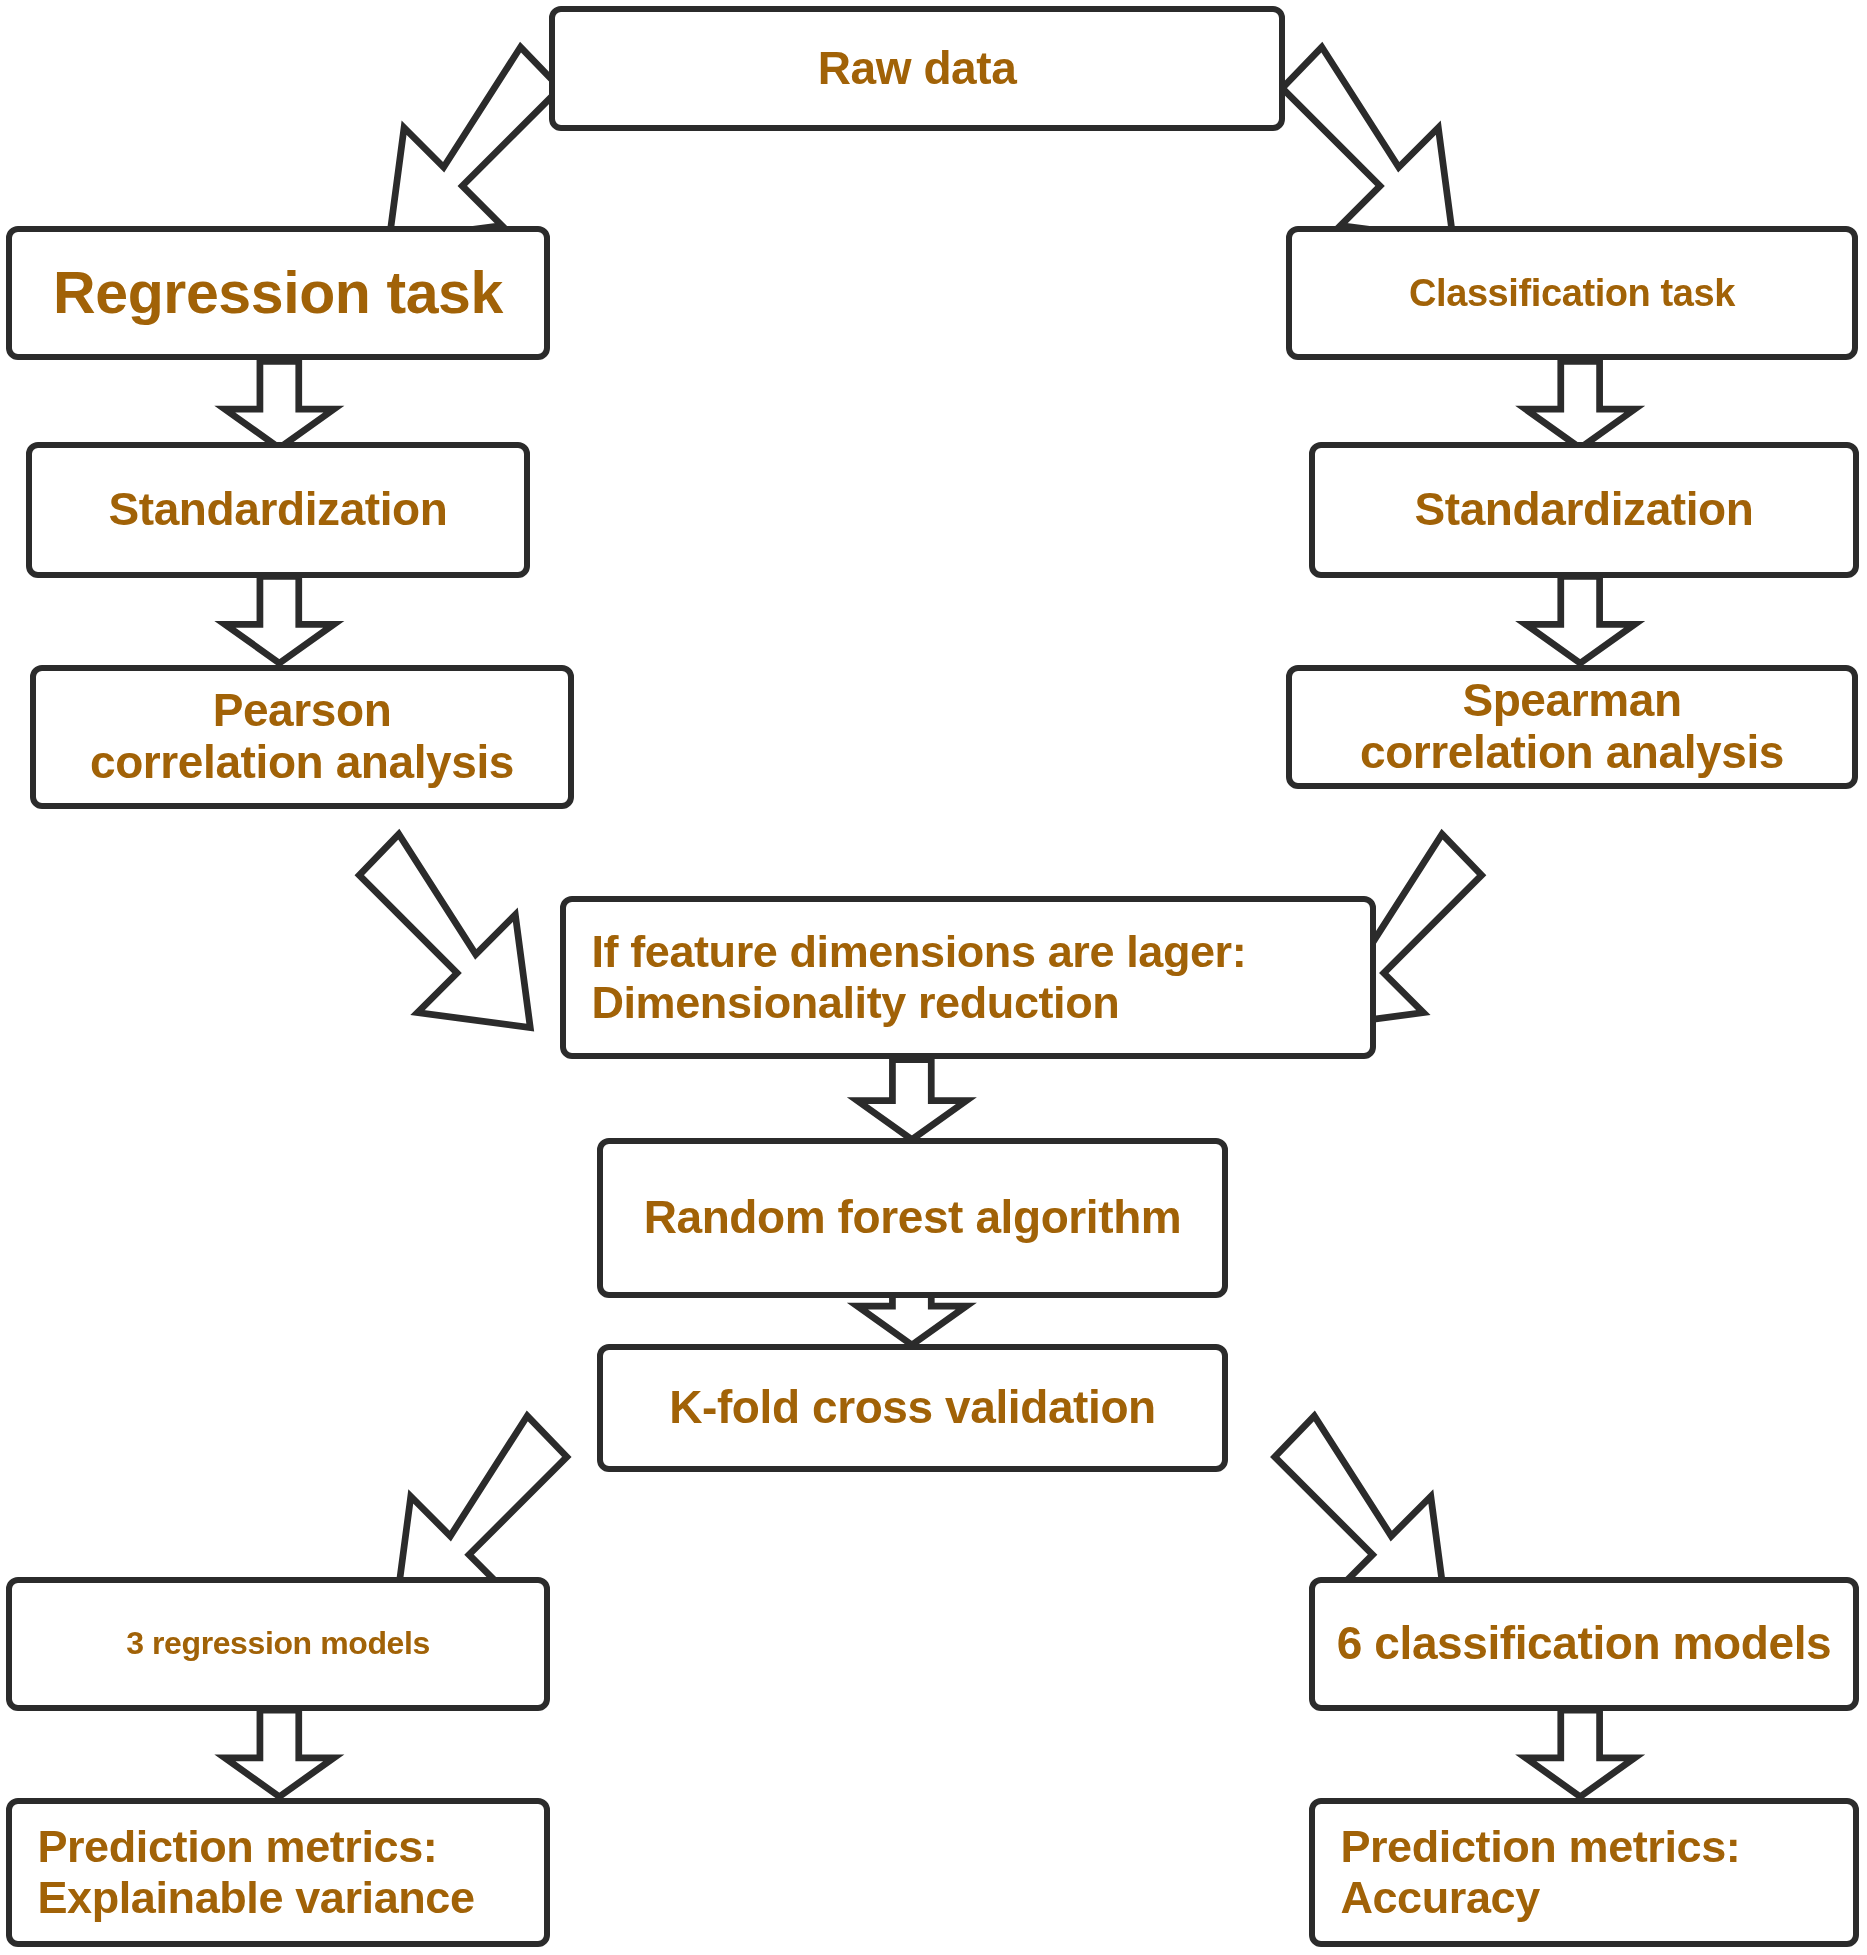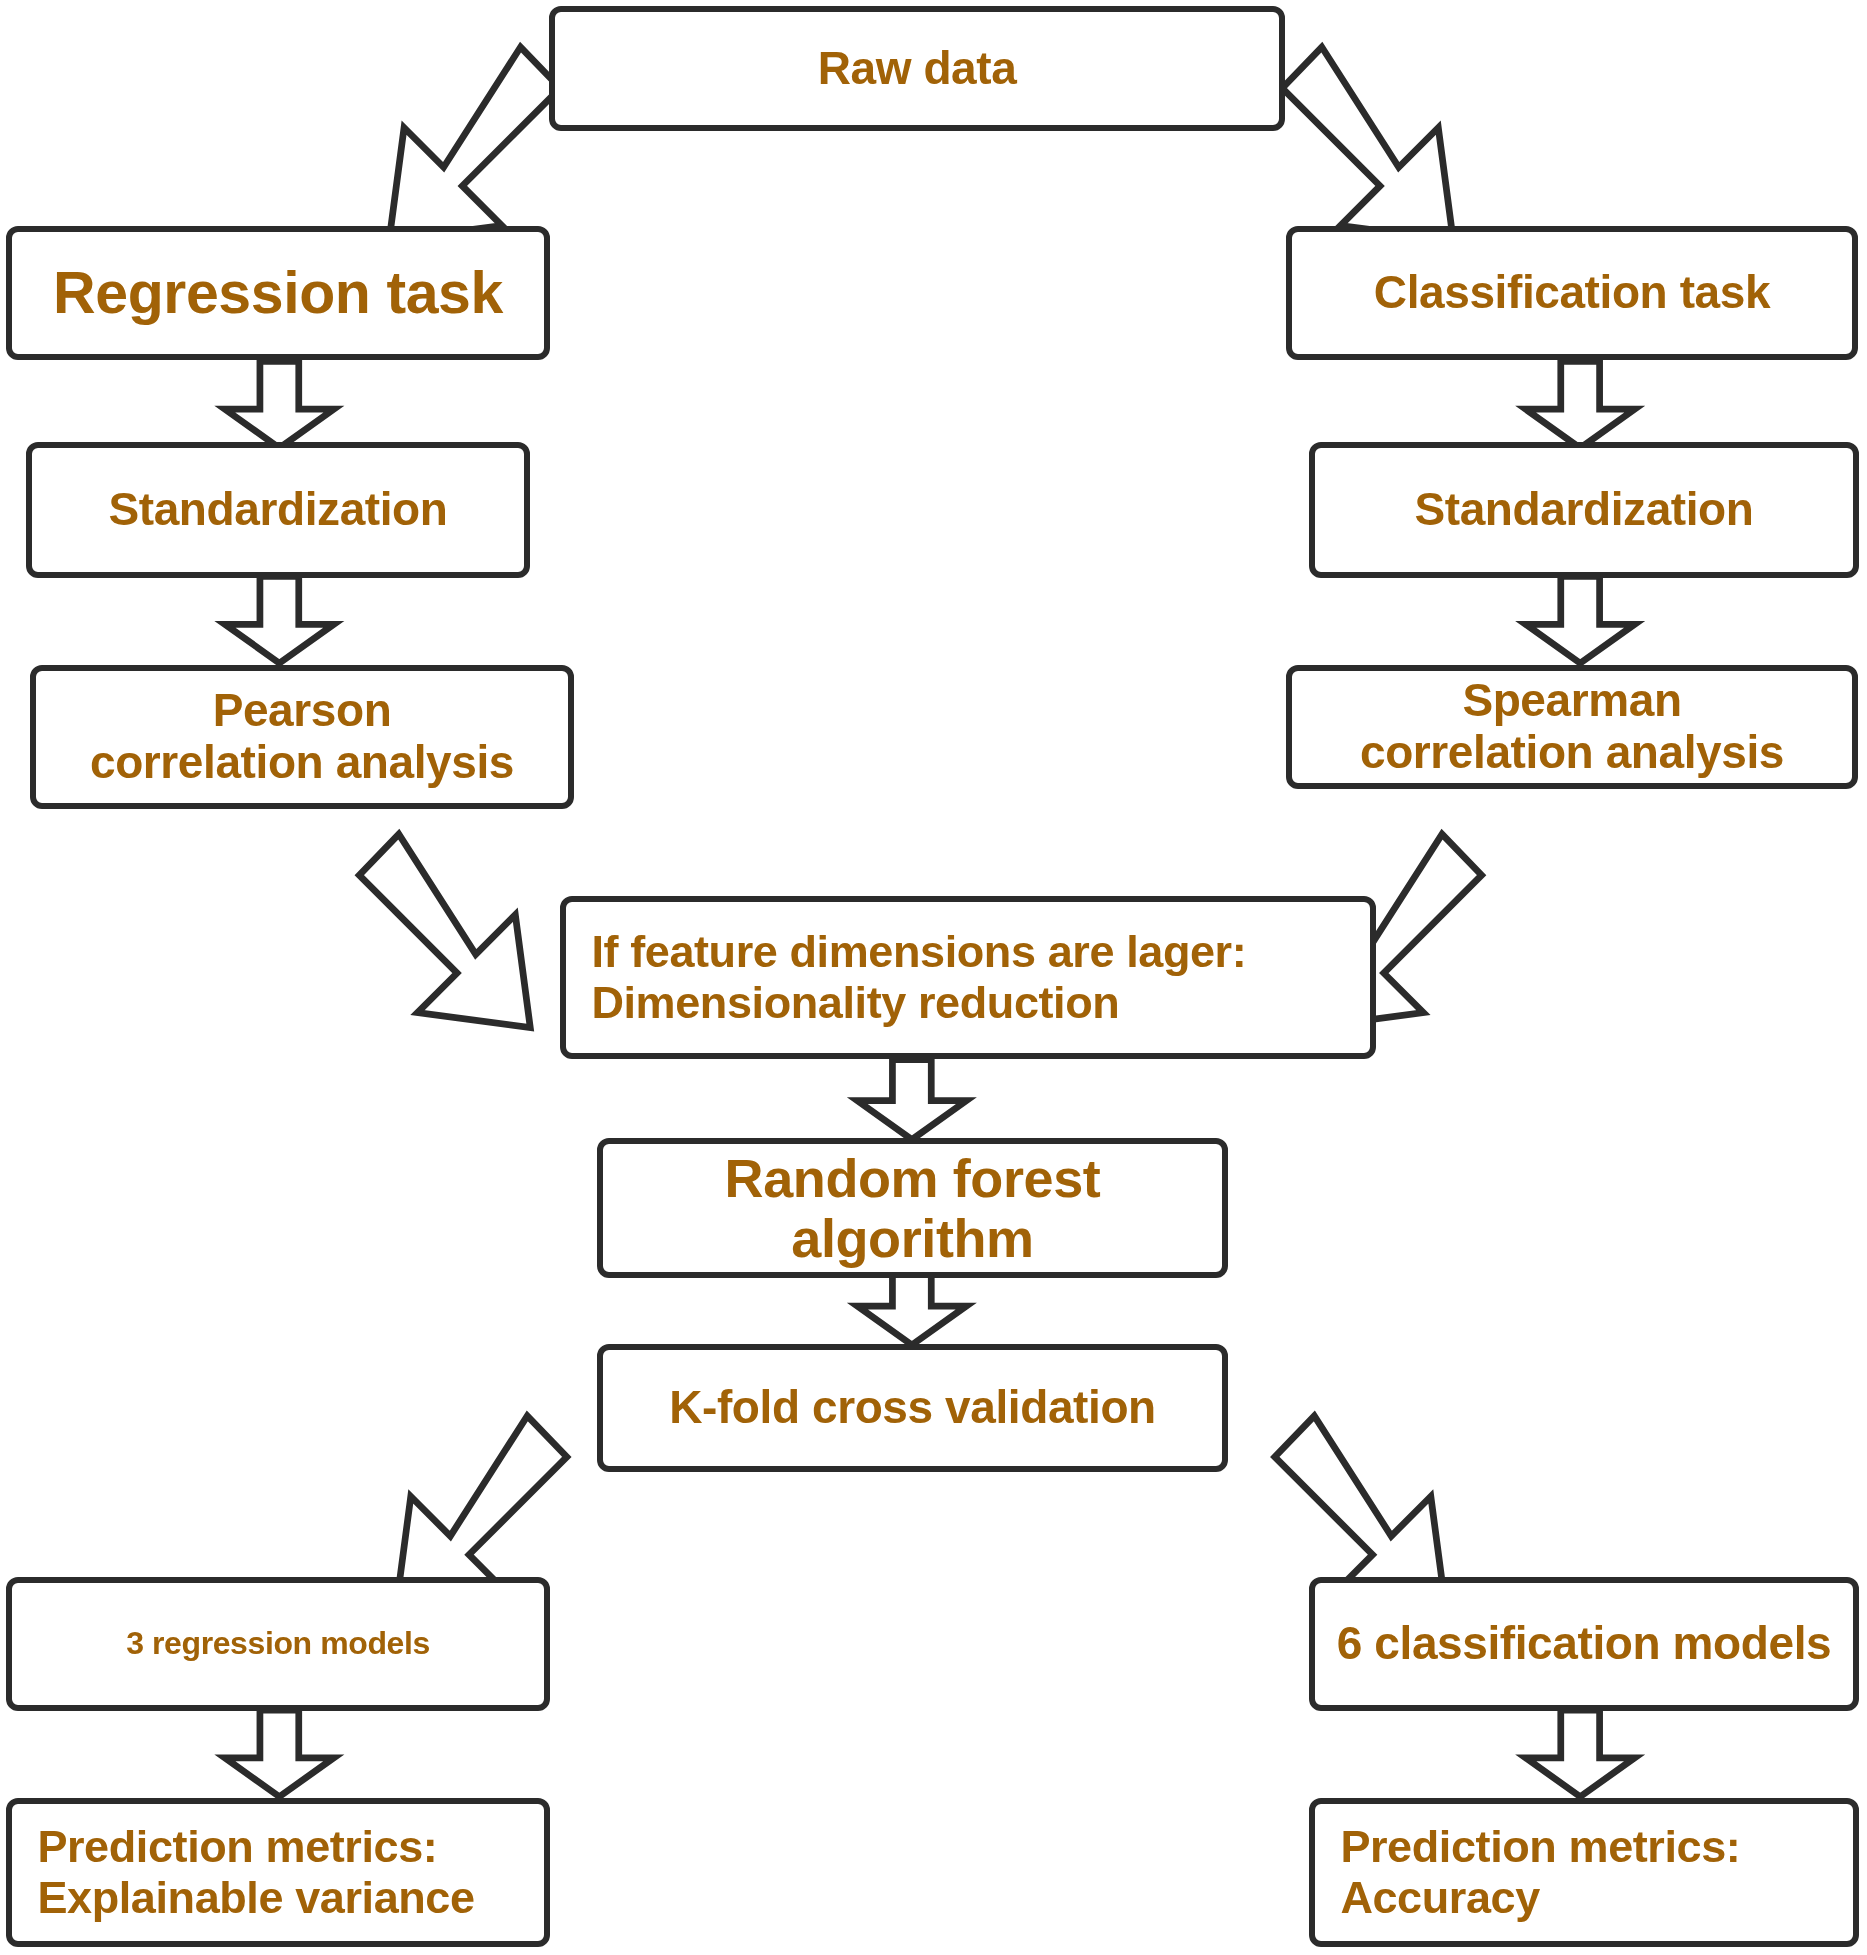--- a/index.html
+++ b/index.html
@@ -88,21 +88,21 @@
   </svg>
 
   <div class="node center-text" style="left:549px; top:6px; width:736px; height:125px; font-size:46px;">
     <span class="label">Raw data</span>
   </div>
 
   <div class="node center-text" style="left:6px; top:226px; width:544px; height:134px; font-size:59px;">
     <span class="label">Regression task</span>
   </div>
 
-  <div class="node center-text" style="left:1286px; top:226px; width:572px; height:134px; font-size:46px;">
+  <div class="node center-text" style="left:1286px; top:226px; width:572px; height:134px; font-size:38px;">
     <span class="label">Classification task</span>
   </div>
 
   <div class="node center-text" style="left:26px; top:442px; width:504px; height:136px; font-size:46px;">
     <span class="label">Standardization</span>
   </div>
 
   <div class="node center-text" style="left:1309px; top:442px; width:550px; height:136px; font-size:46px;">
     <span class="label">Standardization</span>
   </div>
@@ -115,21 +115,21 @@
   <div class="node center-text" style="left:1286px; top:665px; width:572px; height:124px; font-size:46px;">
     <span class="label">Spearman
 correlation analysis</span>
   </div>
 
   <div class="node left-text" style="left:560px; top:896px; width:816px; height:163px; font-size:45px;">
     <span class="label">If feature dimensions are lager:
 Dimensionality reduction</span>
   </div>
 
-  <div class="node center-text" style="left:597px; top:1138px; width:631px; height:140px; font-size:54px;border-radius:12px;">
+  <div class="node center-text" style="left:597px; top:1138px; width:631px; height:160px; font-size:46px;border-radius:12px;">
     <span class="label">Random forest algorithm</span>
   </div>
 
   <div class="node center-text" style="left:597px; top:1344px; width:631px; height:128px; font-size:46px;">
     <span class="label">K-fold cross validation</span>
   </div>
 
   <div class="node center-text" style="left:6px; top:1577px; width:544px; height:134px; font-size:32px;">
     <span class="label">3 regression models</span>
   </div>

